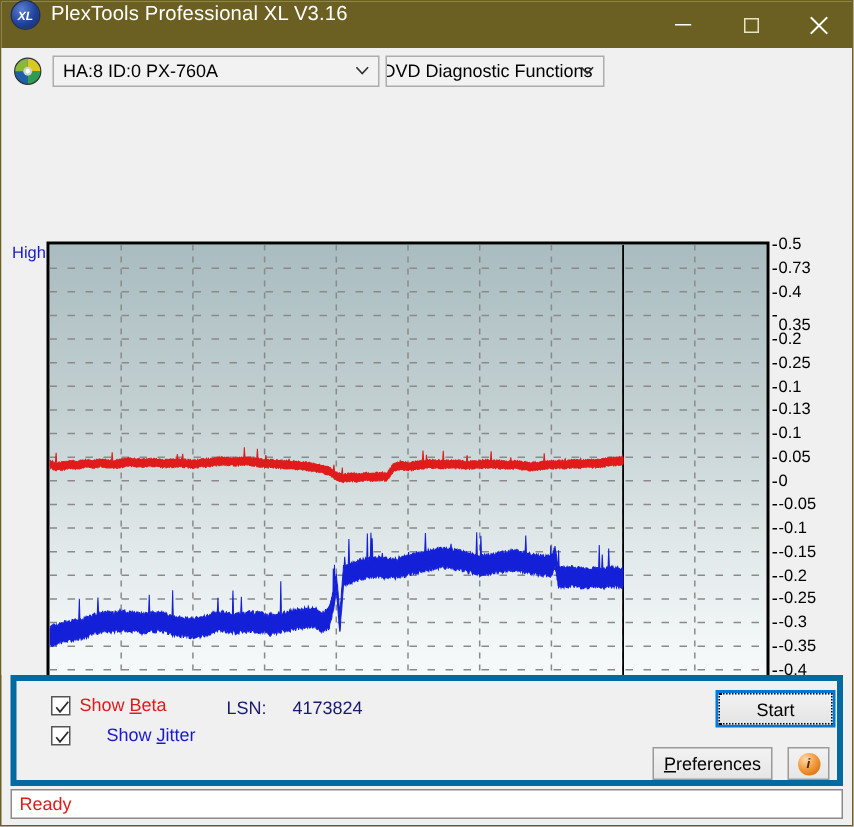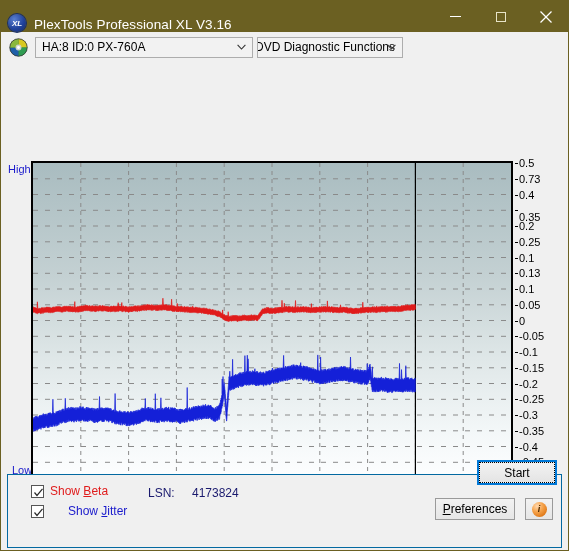--- a/index.html
+++ b/index.html
@@ -19,21 +19,21 @@
     border: 1px solid #6b6022;
     background: #f0f0f0;
     display: flex;
     flex-direction: column;
   }
   
   .titlebar {
     height: 31px;
     background: #6b6022;
     display: flex;
-    align-items: flex-end;
+    align-items: flex-start;
     flex: 0 0 auto;
     position: relative;
   }
   .app-icon {
     width: 18px; height: 18px;
     margin-left: 7px; margin-right: 8px;
     border-radius: 50%;
     background: radial-gradient(circle at 35% 30%, #5a7fd0 0%, #20429c 55%, #152a66 100%);
     color: #ffffff;
     font-size: 8px;
@@ -183,21 +183,21 @@
     top: 0px;
     height: 4px;
     border-left: 1px solid #000;
   }
   
   .bottom-panel {
     position: relative;
     height: 74px;
     margin: 0 6px 2px 6px;
     box-sizing: border-box;
-    border: 1px solid #0369a1;
+    border: 4px solid #0369a1;
     background: #f0f0f0;
     flex: 0 0 auto;
   }
   .cb-row {
     position: absolute;
     display: flex;
     align-items: center;
     gap: 6px;
   }
   .cb-beta  { left: 23px; top: 9px; }
@@ -490,14 +490,17 @@
   </div>
   <div class="btn btn-prefs">
       <span></span>
       <span class="uk">P</span>
       <span>references</span>
     </div>
   <div class="btn btn-info">
     <div class="info-ball">i</div>
   </div>
 
+  <div class="statusbar">
+    <span class="status-text">Ready</span>
+  </div>
 
 </div>
 
 </body></html>

